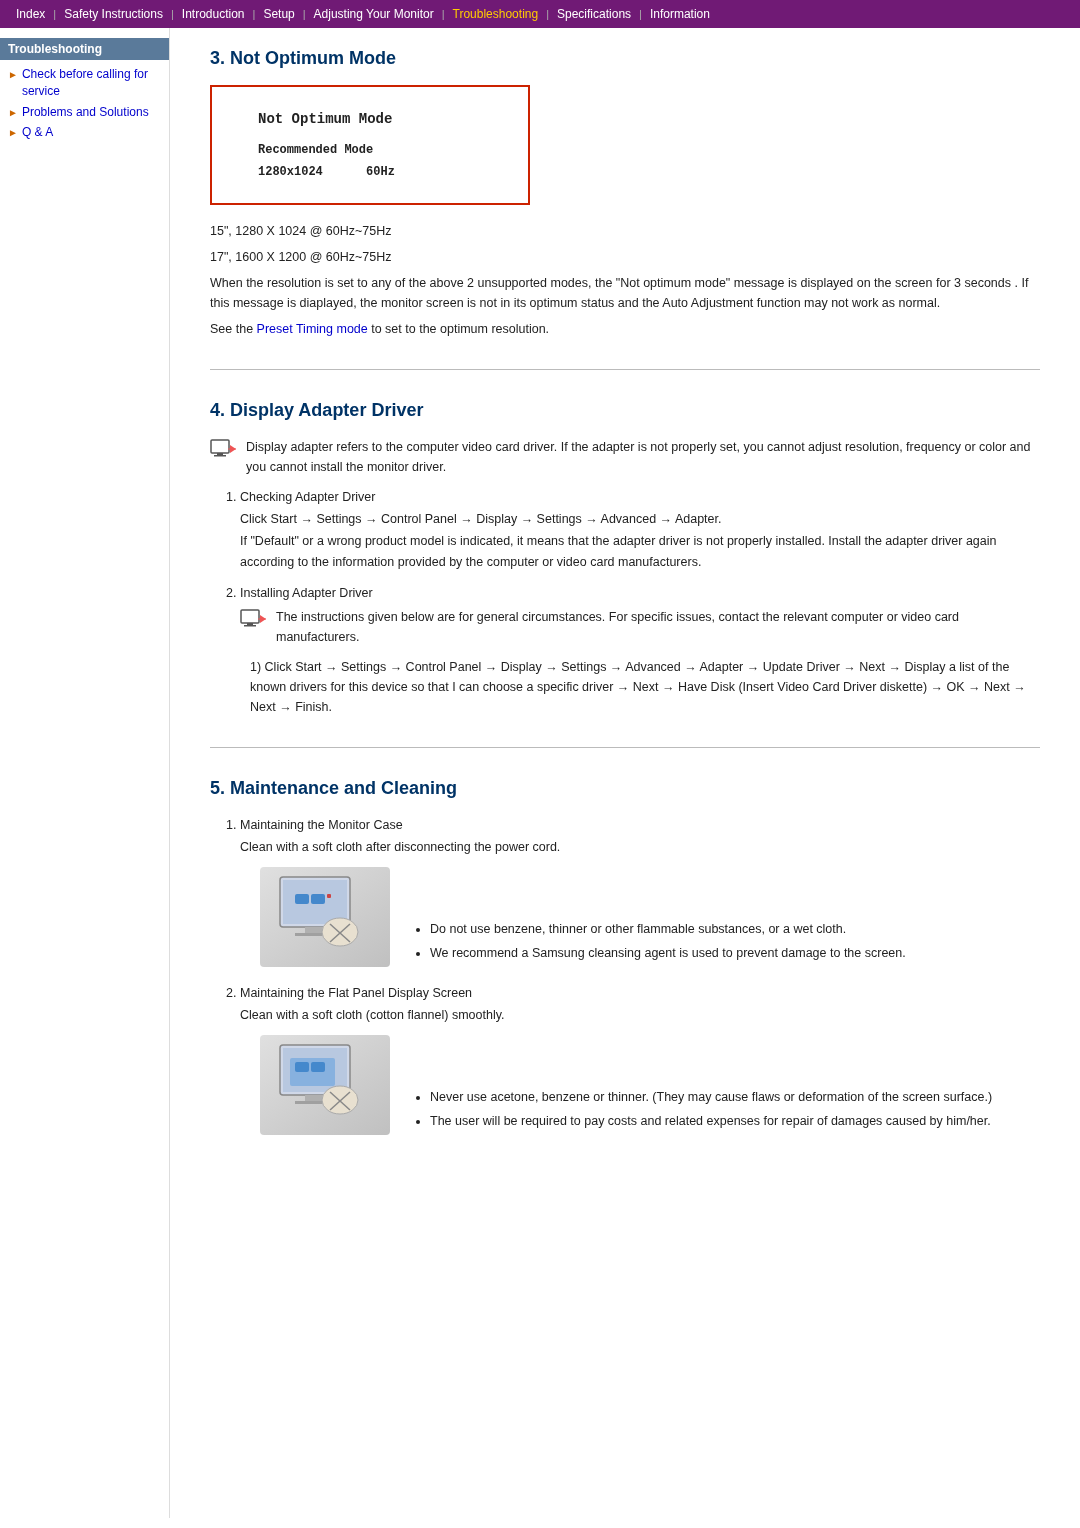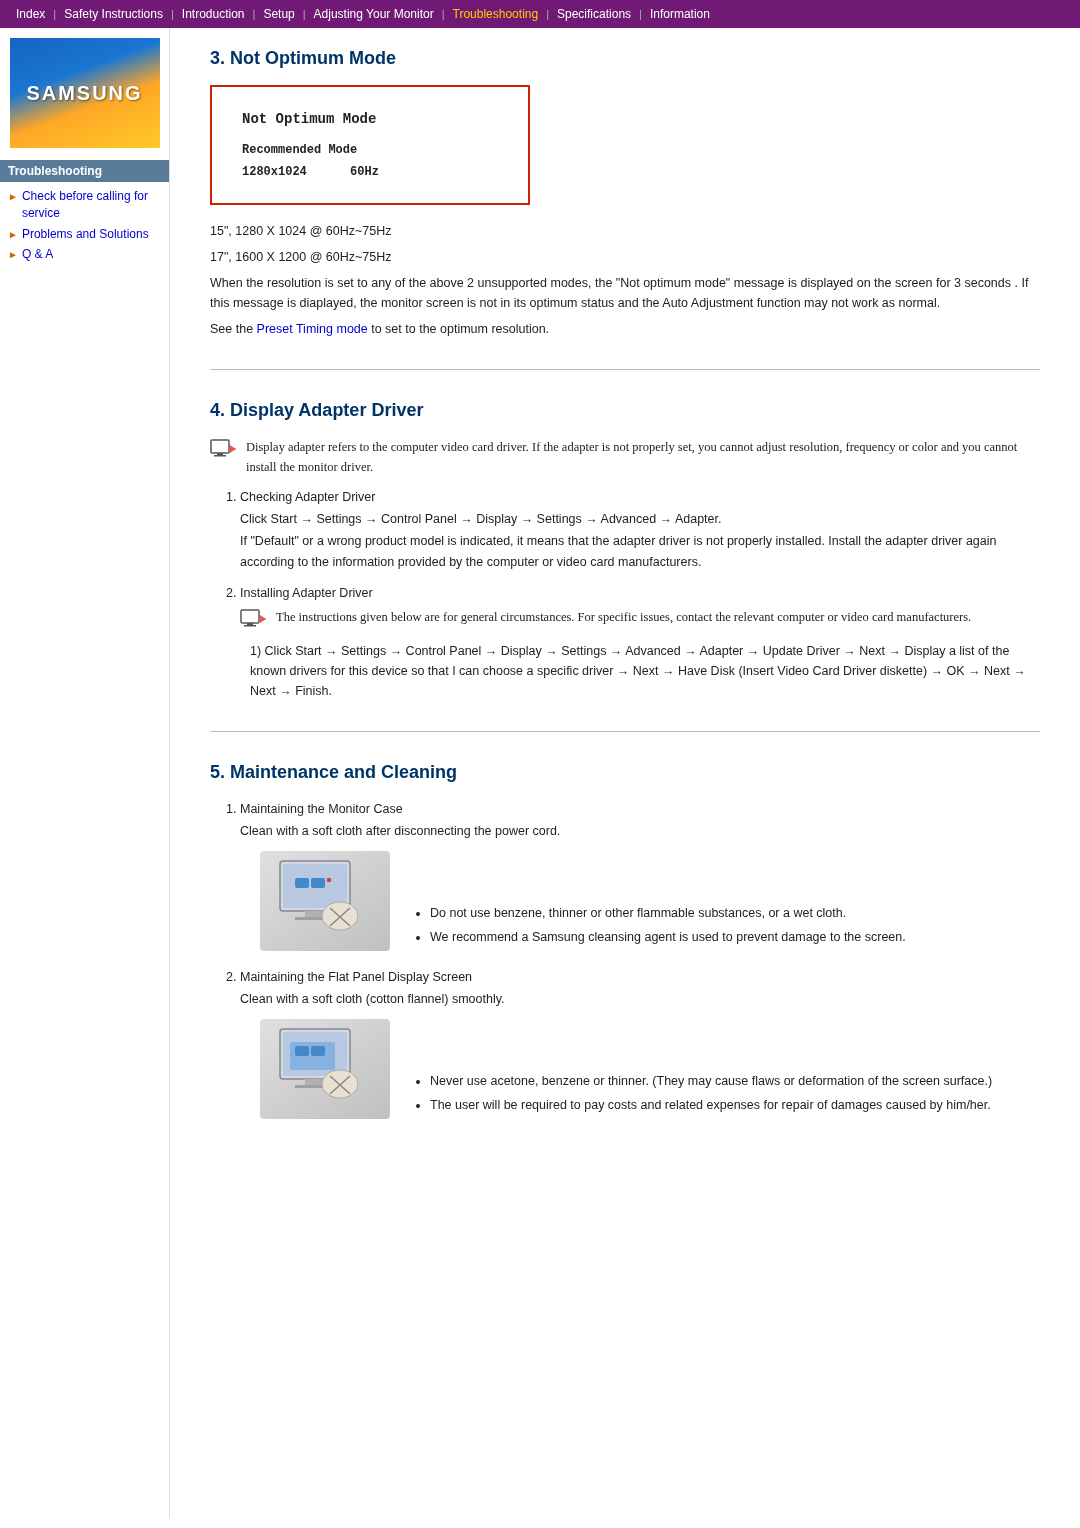--- a/index.html
+++ b/index.html
@@ -106,21 +106,21 @@
       font-size: 18px;
       font-weight: bold;
       color: #003366;
       margin-bottom: 16px;
     }
 
     
     .not-optimum-box {
       border: 2px solid #cc2200;
       width: 320px;
-      padding: 20px 30px;
+      padding: 20px 46px;
       margin-bottom: 16px;
       font-family: 'Courier New', monospace;
       font-size: 13px;
       font-weight: bold;
       color: #222;
       line-height: 1.8;
     }
     .not-optimum-box .title-line {
       font-size: 14px;
       margin-bottom: 8px;
@@ -163,21 +163,20 @@
     .num-list li .list-title {
       display: block;
       margin-bottom: 2px;
     }
 
     
     .note-row {
       display: flex;
       align-items: flex-start;
       margin-bottom: 10px;
-      font-family: Liberation Serif, serif;
     }
     .note-icon {
       width: 28px;
       min-width: 28px;
       height: 22px;
       margin-right: 8px;
       margin-top: 2px;
       position: relative;
     }
     .note-icon svg {
@@ -256,23 +255,20 @@
   <a href="#" class="active">Troubleshooting</a>
   <span class="sep">|</span>
   <a href="#">Specifications</a>
   <span class="sep">|</span>
   <a href="#">Information</a>
 </nav>
 
 <div class="main-layout">
 
   <aside class="sidebar">
-    <div class="sidebar-logo">
-      <span>S​AMSUNG</span>
-    </div>
     <div class="sidebar-section-title">Troubleshooting</div>
     <a class="sidebar-link">
       <span class="arrow">►</span>
       <span>Check before calling for service</span>
     </a>
     <a class="sidebar-link">
       <span class="arrow">►</span>
       <span>Problems and Solutions</span>
     </a>
     <a class="sidebar-link">

